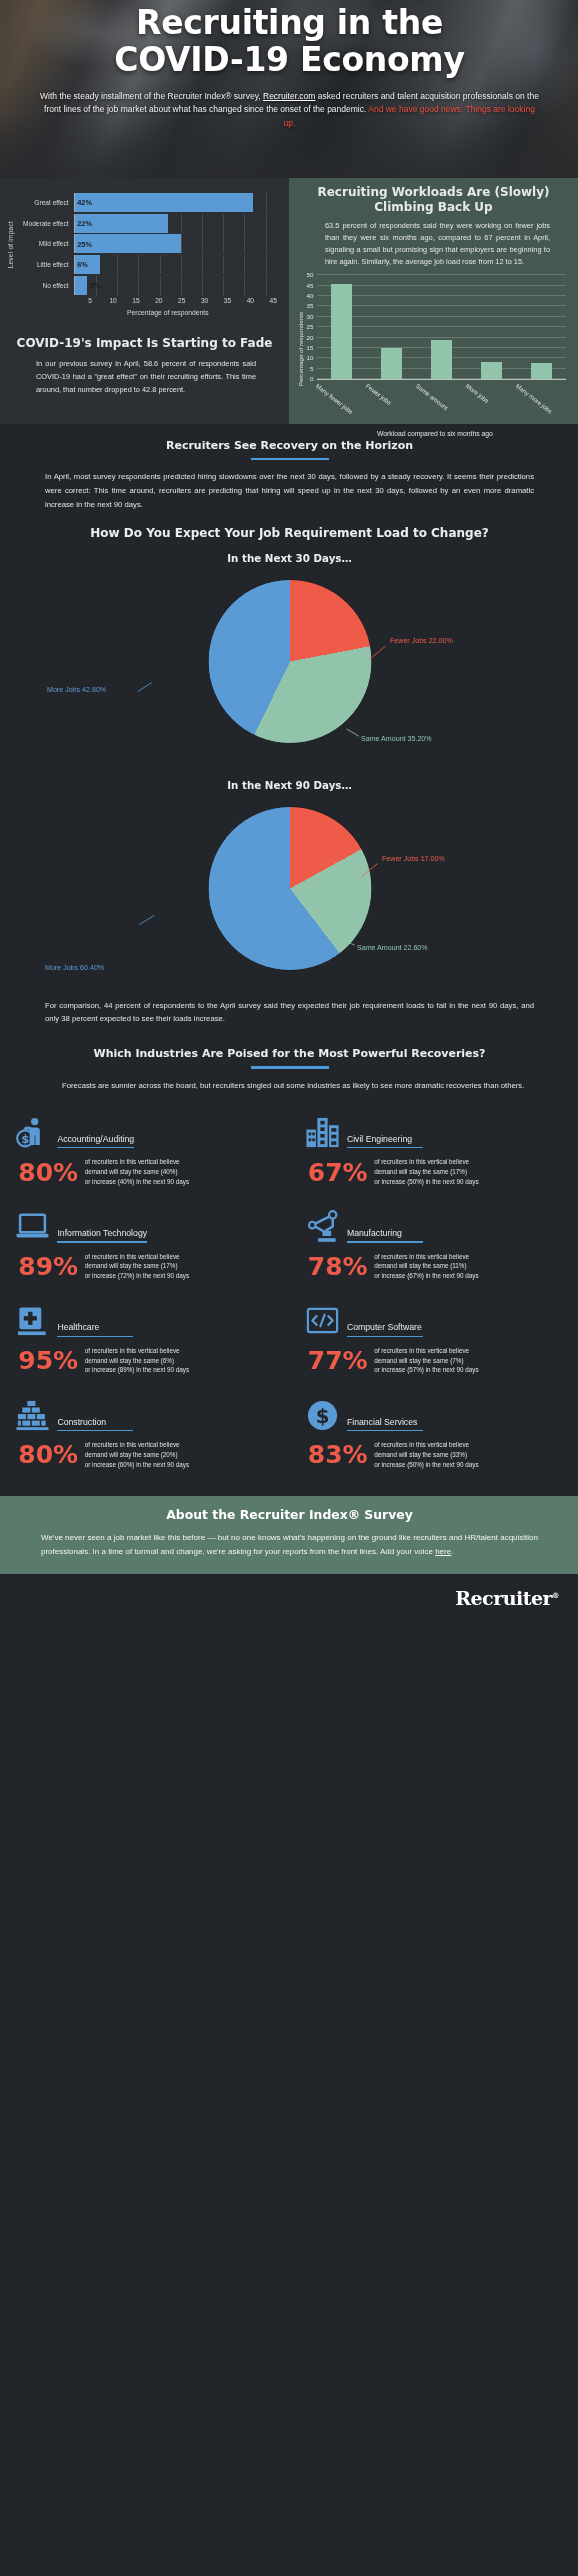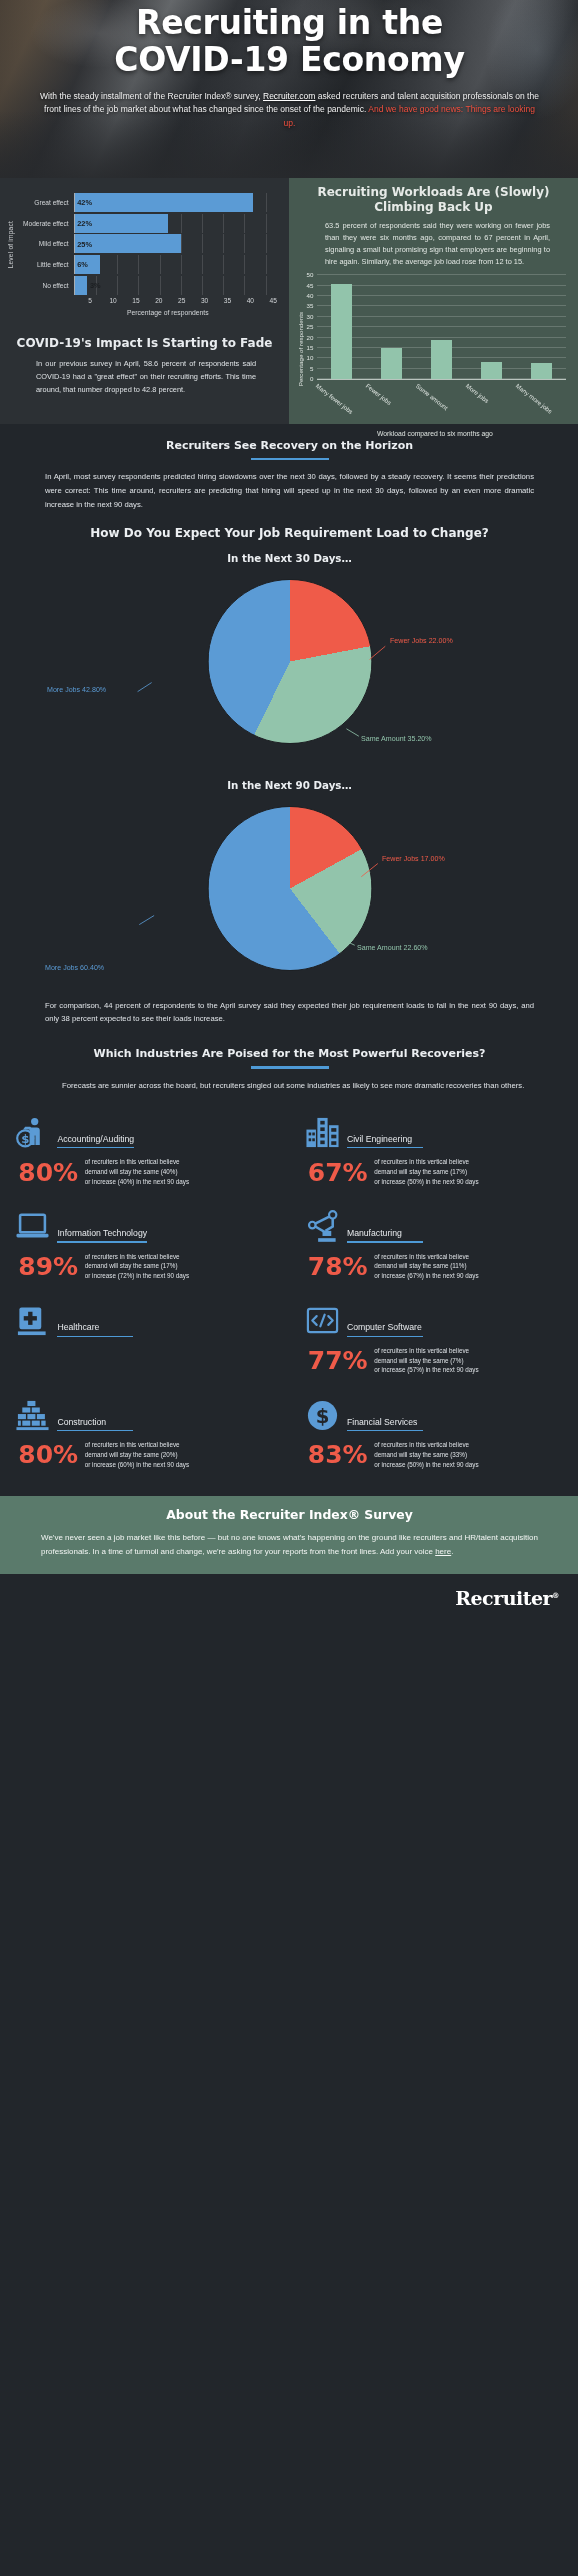--- a/index.html
+++ b/index.html
@@ -510,20 +510,28 @@
                 <rect x="6" y="6" width="30" height="30" rx="3" fill="#5b9bd5"></rect>
                 <rect x="18" y="12" width="6" height="18" fill="#22262b"></rect>
                 <rect x="12" y="18" width="18" height="6" fill="#22262b"></rect>
                 <rect x="4" y="39" width="38" height="5" fill="#5b9bd5"></rect>
               </svg></div>
             <div class="ind-name-wrap">
               <div class="ind-name">Healthcare</div>
               <div class="ind-underline"></div>
             </div>
           </div>
+          <div class="ind-stat">
+            <div class="ind-pct">95%</div>
+            <div class="ind-desc">
+              <div>of recruiters in this vertical believe</div>
+              <div>demand will stay the same (6%)</div>
+              <div>or increase (89%) in the next 90 days</div>
+            </div>
+          </div>
         </div>
         <div class="ind-card">
           <div class="ind-head">
             <div class="ind-icon"><svg viewBox="0 0 48 48" width="35" height="35">
                 <rect x="4" y="8" width="40" height="32" rx="3" fill="none" stroke="#5b9bd5" stroke-width="3"></rect>
                 <path d="M16 18 L10 24 L16 30" stroke="#5b9bd5" stroke-width="3" fill="none" stroke-linecap="round" stroke-linejoin="round"></path>
                 <path d="M32 18 L38 24 L32 30" stroke="#5b9bd5" stroke-width="3" fill="none" stroke-linecap="round" stroke-linejoin="round"></path>
                 <path d="M27 16 L21 32" stroke="#5b9bd5" stroke-width="3" fill="none" stroke-linecap="round"></path>
               </svg></div>
             <div class="ind-name-wrap">

